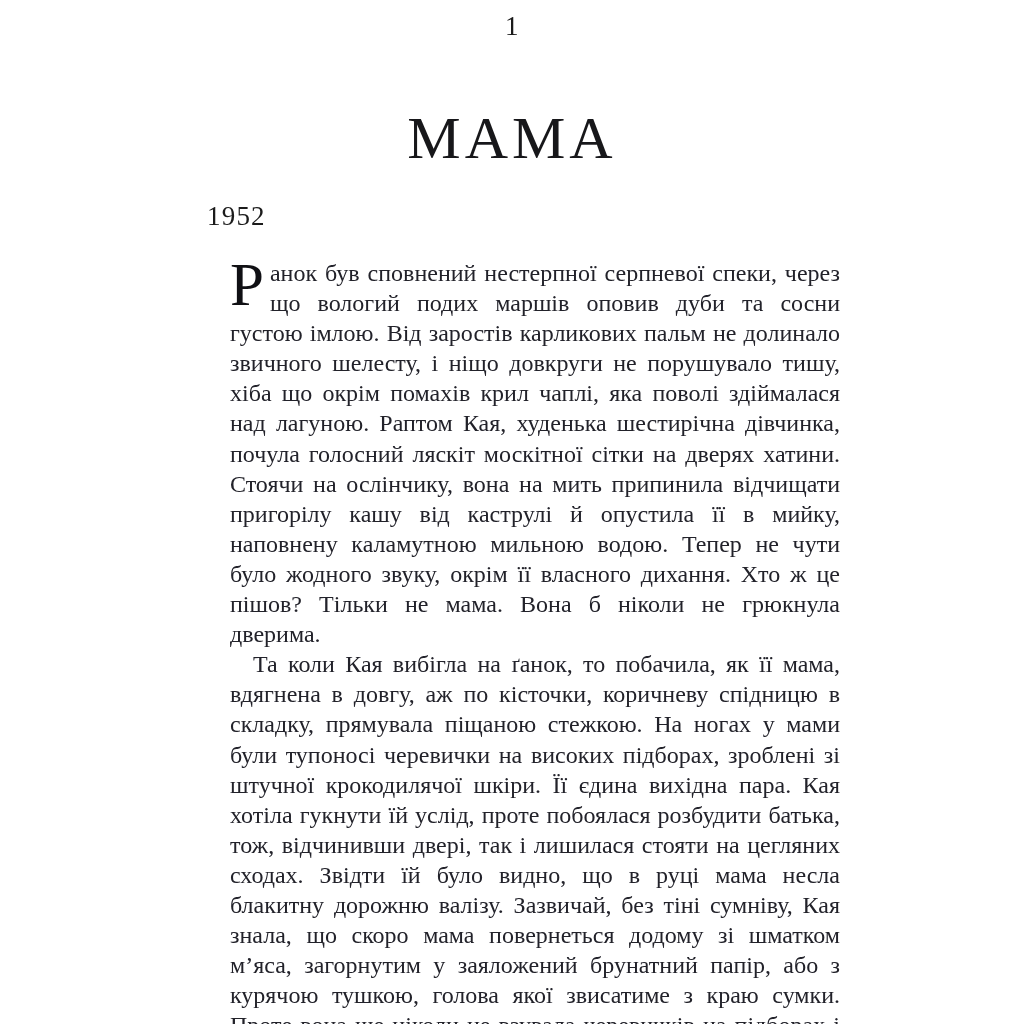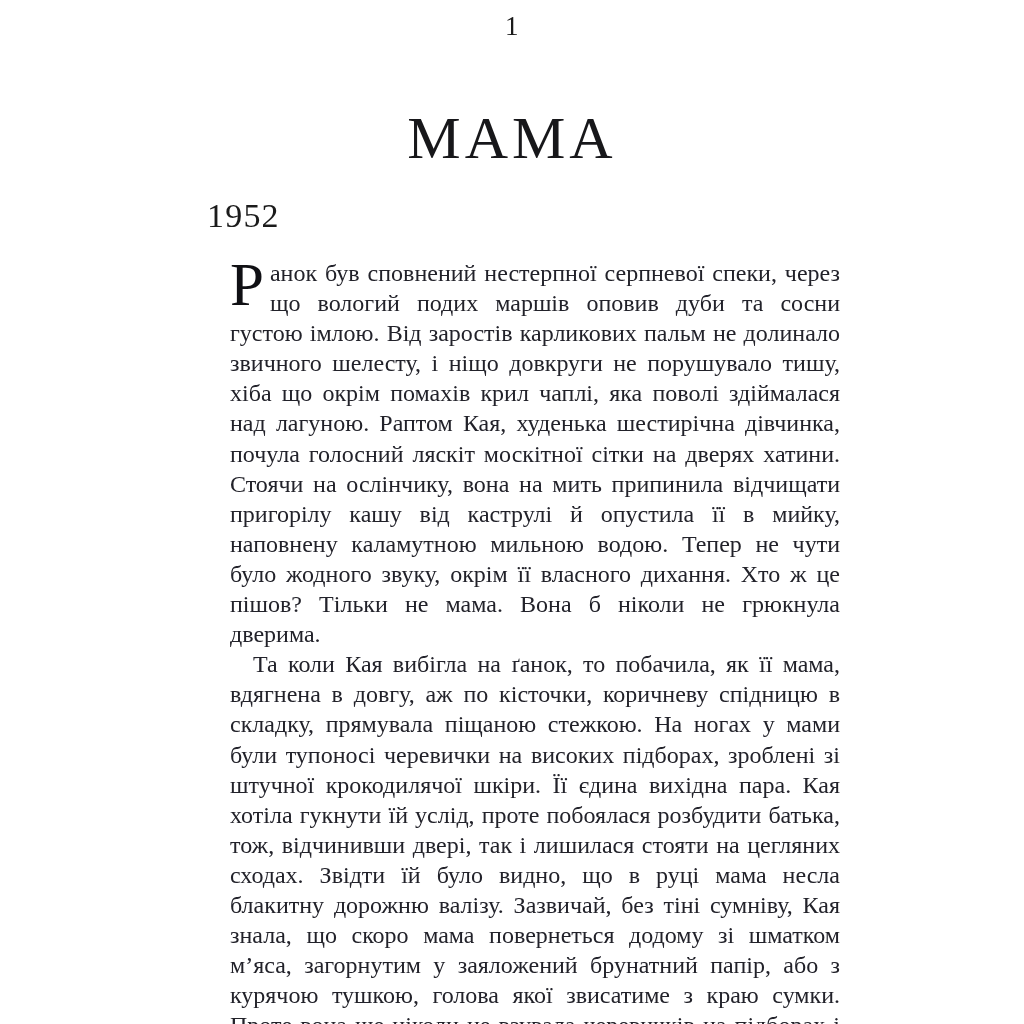--- a/index.html
+++ b/index.html
@@ -52,21 +52,21 @@
     font-weight: 400;
     color: #17171a;
     letter-spacing: 4px;
   }
 
   .chapter-year {
     position: absolute;
     top: 200px;
     left: 207px;
     font-family: "Liberation Serif", "DejaVu Serif", serif;
-    font-size: 34px;
+    font-size: 27px;
     line-height: 32px;
     font-weight: 400;
     color: #1b1b1b;
     letter-spacing: 1.2px;
   }
 
   
 
   .body-text {
     position: absolute;

